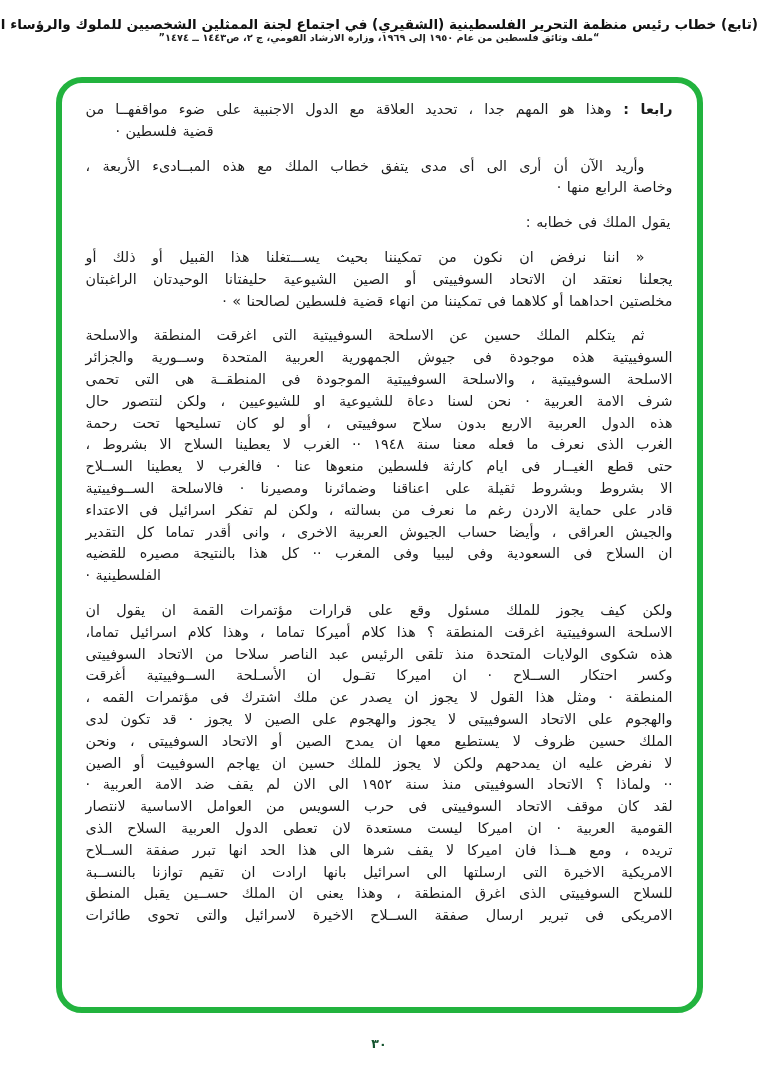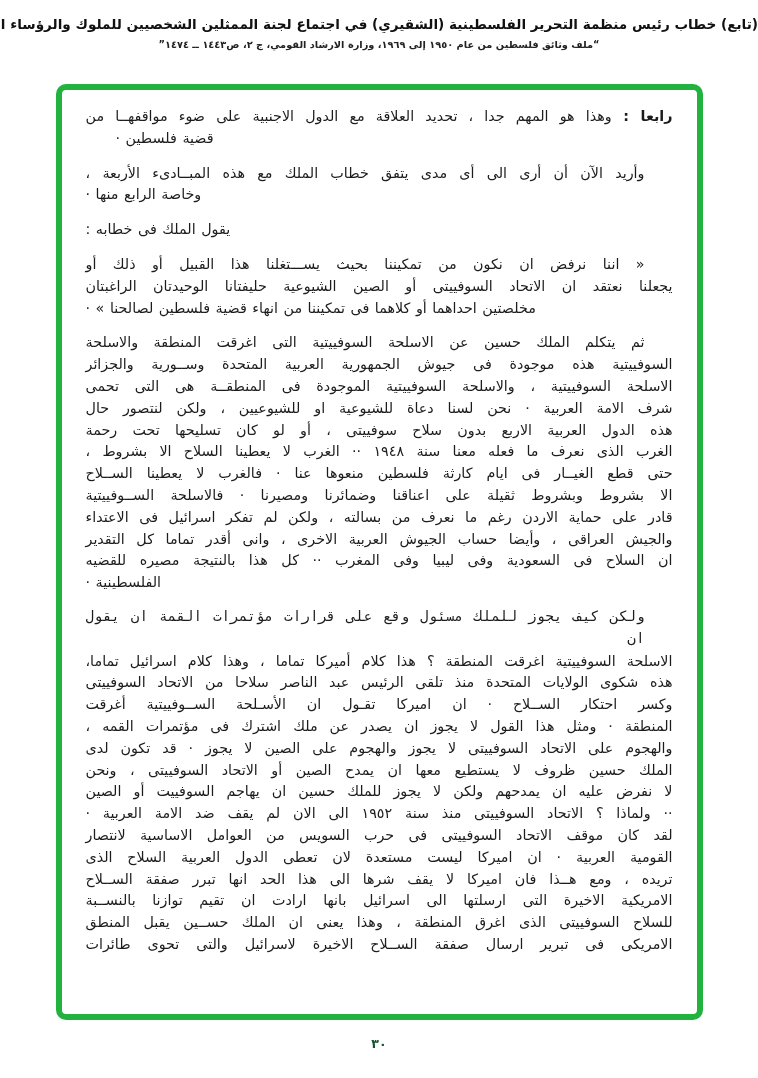--- a/index.html
+++ b/index.html
@@ -21,48 +21,47 @@
     direction: rtl;
   }
   .doc-title {
     font-size: 13.6px;
     font-weight: bold;
     white-space: nowrap;
     letter-spacing: 0px;
     color: #111;
   }
   .doc-subtitle {
-    margin-top: 7px;
     font-size: 9.8px;
     font-weight: bold;
     white-space: nowrap;
     color: #222;
   }
   .text-frame {
     box-sizing: border-box;
     width: 647px;
     height: 936px;
     margin: 34px auto 0 auto;
     border: 6px solid #0f766e;
-    border-radius: 10px;
+    border-radius: 26px;
     padding: 16px 24px 14px 24px;
     direction: rtl;
     overflow: hidden;
     background: #ffffff;
   }
   .para + .para { margin-top: 13px; }
   .line {
     font-size: 14.3px;
     line-height: 21.8px;
     color: #1c1c1c;
     word-spacing: 1px;
   }
   .line.justify { text-align: justify; text-align-last: justify; }
   .line.left    { text-align: left; }
-  .line.right   { text-align: left; }
+  .line.right   { text-align: right; }
   .line b { font-weight: bold; }
   .page-number {
     position: absolute;
     left: 0; right: 0;
     top: 1036px;
     text-align: center;
     font-size: 12.5px;
     font-weight: bold;
     direction: rtl;
     color: #14532d;
@@ -104,21 +103,21 @@
           <div class="line justify">هذه الدول العربية الاربع بدون سلاح سوفييتى ، أو لو كان تسليحها تحت رحمة</div>
           <div class="line justify">الغرب الذى نعرف ما فعله معنا سنة ١٩٤٨ ·· الغرب لا يعطينا السلاح الا بشروط ،</div>
           <div class="line justify">حتى قطع الغيــار فى ايام كارثة فلسطين منعوها عنا · فالغرب لا يعطينا الســلاح</div>
           <div class="line justify">الا بشروط وبشروط ثقيلة على اعناقنا وضمائرنا ومصيرنا · فالاسلحة الســوفييتية</div>
           <div class="line justify">قادر على حماية الاردن رغم ما نعرف من بسالته ، ولكن لم تفكر اسرائيل فى الاعتداء</div>
           <div class="line justify">والجيش العراقى ، وأيضا حساب الجيوش العربية الاخرى ، وانى أقدر تماما كل التقدير</div>
           <div class="line justify">ان السلاح فى السعودية وفى ليبيا وفى المغرب ·· كل هذا بالنتيجة مصيره للقضيه</div>
           <div class="line left">الفلسطينية ·</div>
         </div>
         <div class="para">
-          <div class="line justify" style="margin-right: 28px; font-family: Liberation Mono, monospace;">ولكن كيف يجوز للملك مسئول وقع على قرارات مؤتمرات القمة ان يقول ان</div>
+          <div class="line justify" style="">ولكن كيف يجوز للملك مسئول وقع على قرارات مؤتمرات القمة ان يقول ان</div>
           <div class="line justify">الاسلحة السوفييتية اغرقت المنطقة ؟ هذا كلام أميركا تماما ، وهذا كلام اسرائيل تماما،</div>
           <div class="line justify">هذه شكوى الولايات المتحدة منذ تلقى الرئيس عبد الناصر سلاحا من الاتحاد السوفييتى</div>
           <div class="line justify">وكسر احتكار الســلاح · ان اميركا تقـول ان الأسـلحة الســوفييتية أغرقت</div>
           <div class="line justify">المنطقة · ومثل هذا القول لا يجوز ان يصدر عن ملك اشترك فى مؤتمرات القمه ،</div>
           <div class="line justify">والهجوم على الاتحاد السوفييتى لا يجوز والهجوم على الصين لا يجوز · قد تكون لدى</div>
           <div class="line justify">الملك حسين ظروف لا يستطيع معها ان يمدح الصين أو الاتحاد السوفييتى ، ونحن</div>
           <div class="line justify">لا نفرض عليه ان يمدحهم ولكن لا يجوز للملك حسين ان يهاجم السوفييت أو الصين</div>
           <div class="line justify">·· ولماذا ؟ الاتحاد السوفييتى منذ سنة ١٩٥٢ الى الان لم يقف ضد الامة العربية ·</div>
           <div class="line justify">لقد كان موقف الاتحاد السوفييتى فى حرب السويس من العوامل الاساسية لانتصار</div>
           <div class="line justify">القومية العربية · ان اميركا ليست مستعدة لان تعطى الدول العربية السلاح الذى</div>

